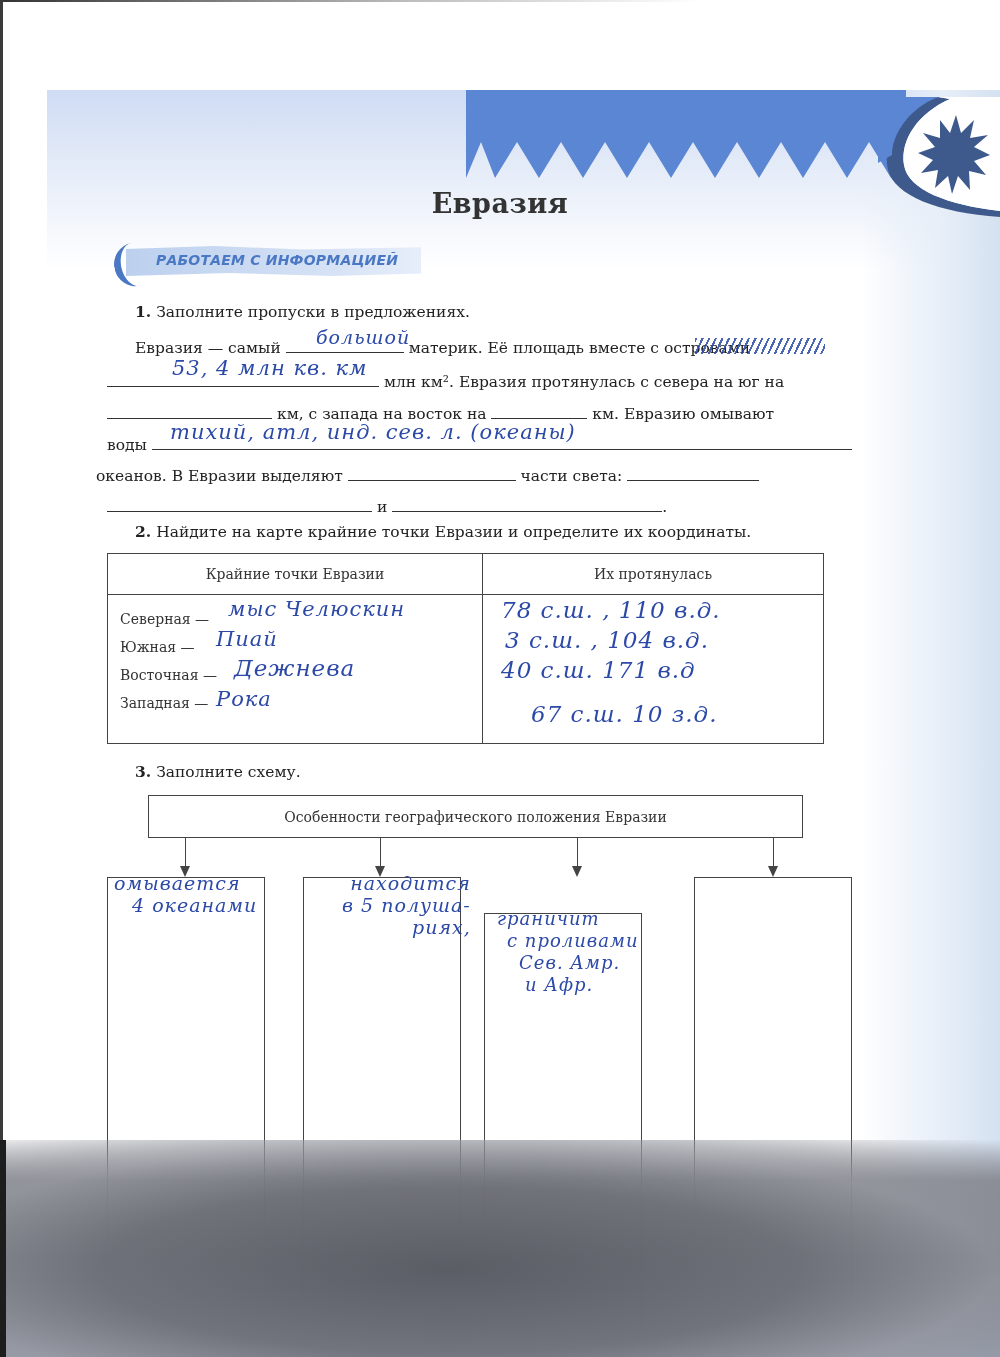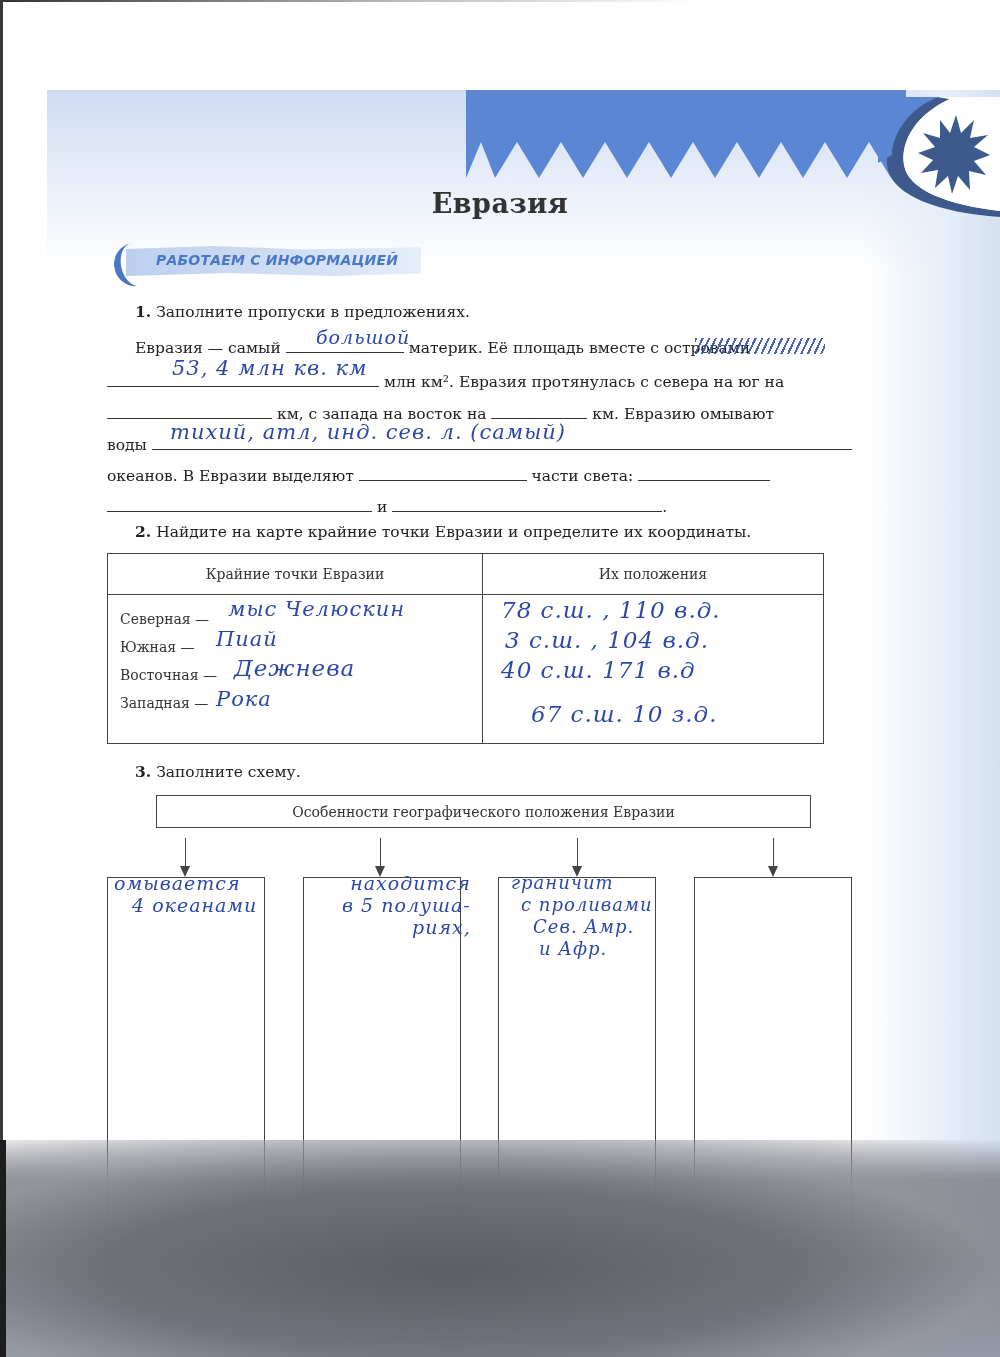--- a/index.html
+++ b/index.html
@@ -60,21 +60,21 @@
   }
   table.points {
     position:absolute; left:107px; top:553px; width:717px; height:191px;
     border-collapse:collapse; font-size:14px;
   }
   table.points th, table.points td { border:1.5px solid #444; }
   table.points th { height:38px; font-weight:normal; color:#333; font-size:14px; }
   table.points td { vertical-align:top; padding:0; position:relative; }
   .pt-label { position:absolute; left:12px; font-size:14px; color:#333; }
   .scheme-head {
-    position:absolute; left:156px; top:795px; width:655px; height:33px; box-sizing:border-box;
+    position:absolute; left:148px; top:795px; width:655px; height:43px; box-sizing:border-box;
     border:1.6px solid #444; display:flex; align-items:center; justify-content:center;
     font-size:14px; color:#333; background:#fff;
   }
   .arrow { position:absolute; width:1.4px; background:#444; }
   .arrow::after {
     content:""; position:absolute; left:-5px; bottom:-2px; width:0; height:0;
     border-left:5.5px solid transparent; border-right:5.5px solid transparent; border-top:11px solid #444;
   }
   .scheme-box {
     position:absolute; top:877px; width:158px; height:420px; box-sizing:border-box;
@@ -141,23 +141,23 @@
   <span class="blank" style="width:165px;"></span>
   <span>км, с запада на восток на</span>
   <span class="blank" style="width:96px;"></span>
   <span>км. Евразию омывают</span>
 </div>
 
 <div class="line" style="left:107px; top:434px;">
   <span>воды</span>
   <span class="blank" style="width:700px;"></span>
 </div>
-<div class="hw" style="left:170px; top:420px; font-size:21px;">тихий, атл, инд. сев. л. (самый)</div>
-
-<div class="line" style="left:107px; top:465px;">
+<div class="hw" style="left:170px; top:420px; font-size:21px;">тихий, атл, инд. сев. л. (океаны)</div>
+
+<div class="line" style="left:96px; top:465px;">
   <span>океанов. В Евразии выделяют</span>
   <span class="blank" style="width:168px;"></span>
   <span>части света:</span>
   <span class="blank" style="width:132px;"></span>
 </div>
 
 <div class="line" style="left:107px; top:496px;">
   <span class="blank" style="width:265px;"></span>
   <span>и</span>
   <span class="blank" style="width:270px;"></span><span>.</span>
@@ -165,21 +165,21 @@
 
 <div class="task" style="left:135px; top:522px;">
   <b>2.</b>
   <span>Найдите на карте крайние точки Евразии и определите их координаты.</span>
 </div>
 
 <table class="points">
   <tbody>
       <tr>
     <th style="width:372px;">Крайние точки Евразии</th>
-    <th>Их положения</th>
+    <th>Их протянулась</th>
   </tr>
   <tr>
     <td>
       <span class="pt-label" style="top:16px;">Северная —</span>
       <span class="pt-label" style="top:44px;">Южная —</span>
       <span class="pt-label" style="top:72px;">Восточная —</span>
       <span class="pt-label" style="top:100px;">Западная —</span>
       <span class="hw" style="left:120px; top:2px; font-size:21px;">мыс Челюскин</span>
       <span class="hw" style="left:108px; top:32px; font-size:21px;">Пиай</span>
       <span class="hw" style="left:126px; top:60px; font-size:23px;text-align:center;">Дежнева</span>
@@ -213,21 +213,21 @@
     <div style="padding-left:18px;">4 океанами</div>
   </div>
 </div>
 <div class="scheme-box" style="left:303px;text-align:right;">
   <div class="hw" style="left:10px; top:-6px; font-size:19px; line-height:22px;">
     <div>находится</div>
     <div style="padding-left:28px;">в 5 полуша-</div>
     <div style="padding-left:10px;">риях,</div>
   </div>
 </div>
-<div class="scheme-box" style="left:498px;">
+<div class="scheme-box" style="left:484px;margin-top:36px;">
   <div class="hw" style="left:12px; top:-6px; font-size:18px; line-height:22px;">
     <div>граничит</div>
     <div style="padding-left:10px;">с проливами</div>
     <div style="padding-left:22px;">Сев. Амр.</div>
     <div style="padding-left:28px;">и Афр.</div>
   </div>
 </div>
 <div class="scheme-box" style="left:694px;"></div>
 
 <div class="scan-shadow"></div>

